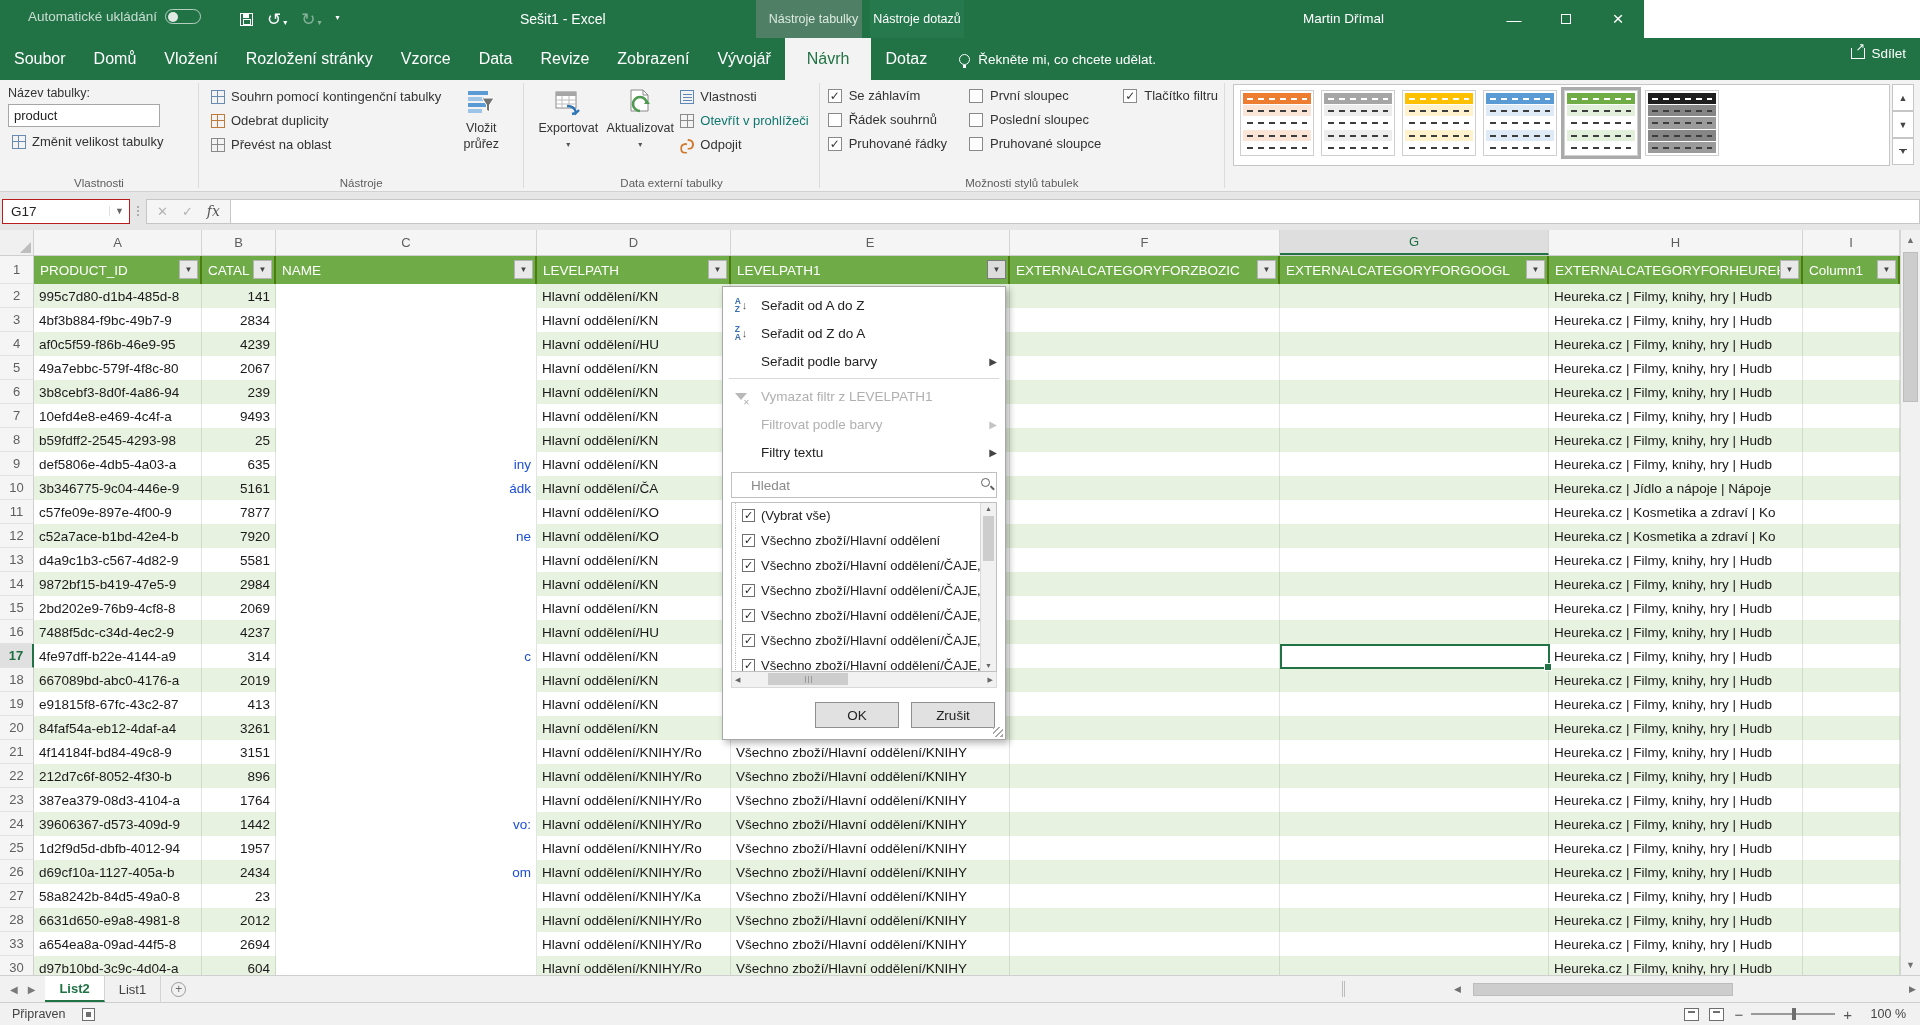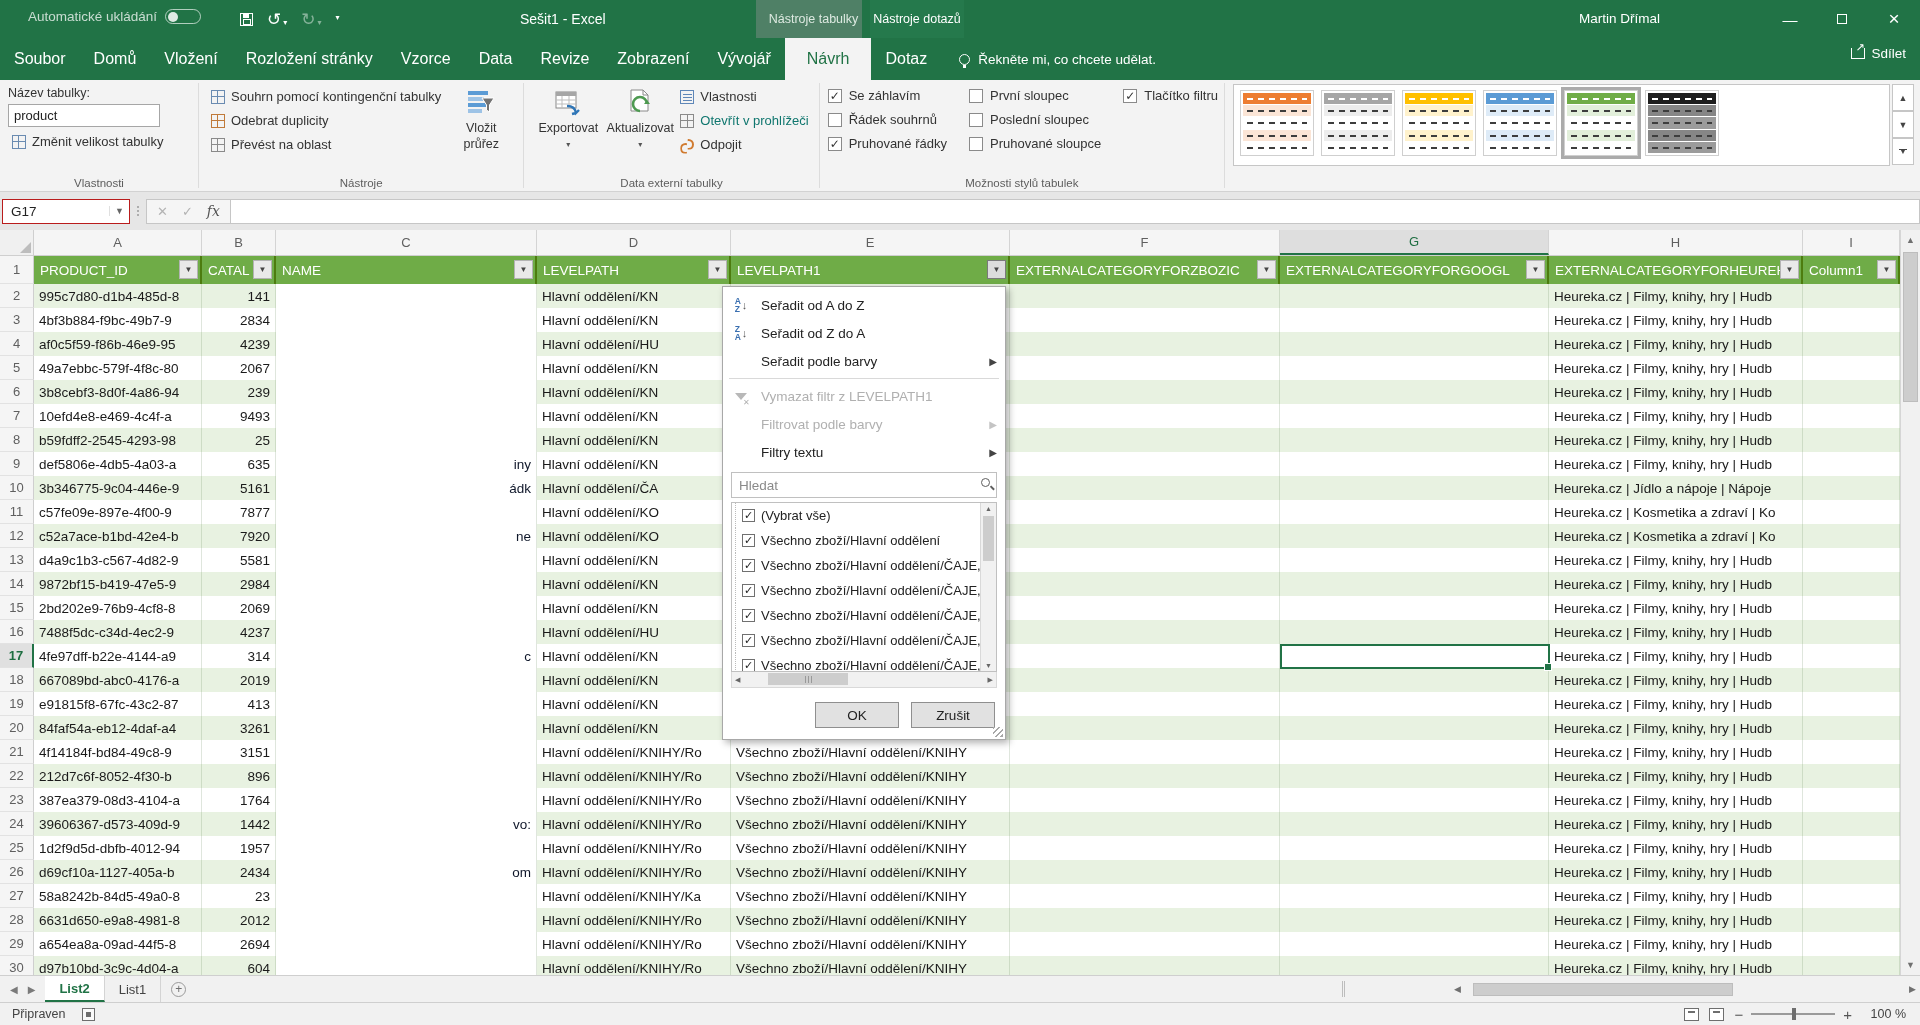--- a/index.html
+++ b/index.html
@@ -1,21 +1,21 @@
 <!DOCTYPE html>
 <html><head>
 <meta charset="utf-8">
 <style>
   * { margin:0; padding:0; box-sizing:border-box; }
   html,body { width:1920px; height:1025px; overflow:hidden; }
   body { font-family:"Liberation Sans","DejaVu Sans",sans-serif; font-size:14px; color:#262626; background:#fff; }
   .app { position:relative; width:1920px; height:1025px; overflow:hidden; background:#fff; }
 
   
-  .titlebar { position:absolute; left:0; top:0; width:1920px; height:38px; background:#217346; color:#fff;text-decoration:underline; }
+  .titlebar { position:absolute; left:0; top:0; width:1644px; height:38px; background:#217346; color:#fff;text-decoration:underline; }
   .autosave { position:absolute; left:28px; top:9px; display:flex; align-items:center; gap:8px; color:rgba(255,255,255,.75); font-size:13.5px; }
   .toggle { width:36px; height:15px; border:1px solid rgba(255,255,255,.65); border-radius:8px; position:relative; }
   .toggle .knob { position:absolute; left:2px; top:1.5px; width:10px; height:10px; border-radius:50%; background:rgba(255,255,255,.85); }
   .qat { position:absolute; left:240px; top:0; height:38px; display:flex; align-items:center; gap:14px; }
   .qat .qbtn { color:#fff; font-size:17px; display:flex; align-items:flex-end; gap:2px; }
   .qat .dim { opacity:.45; }
   .qat .dd { font-size:8px; padding-bottom:3px; }
   .saveicon { width:13px; height:13px; border:1.5px solid #fff; position:relative; }
   .saveicon::before { content:""; position:absolute; left:2px; top:0; width:6px; height:4px; background:#fff; }
   .saveicon::after { content:""; position:absolute; left:2px; bottom:0; width:6px; height:4px; border:1px solid #fff; }
@@ -110,21 +110,21 @@
   .rn { width:34px; display:flex; align-items:center; justify-content:center; font-size:13px; color:#5f5f5f; background:#f5f5f5; border-right:1px solid #cfcfcf; border-bottom:1px solid #e2e2e2; }
   .hrow { display:flex; height:28px; }
   .hcell { position:relative; background:#6fac47; color:#fff; font-weight:normal; font-size:13.5px; display:flex; align-items:center; padding:0 6px; border-right:2px solid #4d7c0f; overflow:hidden; white-space:nowrap; }
   .hcell .flt { position:absolute; right:2px; top:4px; width:19px; height:19px; background:#e9e9e9; border:1px solid #b3b3b3; color:#444; font-size:8px; display:flex; align-items:center; justify-content:center; }
   .hcell .flt.pressed { background:#dcdcdc; border:1px solid #7a7a7a; }
   .ca{width:168px}.cb{width:74px}.cc{width:261px}.cd{width:194px}.ce{width:279px}.cf{width:270px}.cg{width:269px}.chh{width:254px}.ci{width:97px}
   .grow { display:flex; height:24px; background:#fff; }
   .grow .cell { font-size:13.5px; color:#1a1a1a; display:flex; align-items:center; padding:0 5px; border-right:1px solid rgba(110,140,100,.22); overflow:hidden; white-space:nowrap; }
   .grow.band .cell { background:#e8f2e1; }
   .grow .cell.cb { justify-content:flex-end; }
-  .grow .cell.cc { background:#fff !important; justify-content:flex-end; color:#0f172a; }
+  .grow .cell.cc { background:#fff !important; justify-content:flex-end; color:#1d4ed8; }
   .grow.sel .rn { background:#e0e0e0; color:#1e6e41; border-right:2px solid #217346; font-weight:bold; }
   .selbox { position:absolute; left:1280px; top:414px; width:270px; height:25px; border:2px solid #217346; background:transparent; }
   .selbox::after { content:""; position:absolute; right:-4px; bottom:-4px; width:6px; height:6px; background:#217346; border:1px solid #fff; }
   .vscroll { position:absolute; right:0; top:0; width:20px; height:745px; background:#f1f1f1; border-left:1px solid #d6d6d6; }
   .vscroll .up,.vscroll .dn { position:absolute; left:0; width:19px; height:20px; text-align:center; font-size:9px; color:#707070; line-height:20px; }
   .vscroll .up { top:0; } .vscroll .dn { bottom:0; }
   .vscroll .thumb { position:absolute; left:2px; top:22px; width:15px; height:150px; background:#cdcdcd; border:1px solid #bdbdbd; }
 
   
   .fmenu { position:absolute; left:722px; top:56px; width:284px; height:454px; background:#fff; border:1px solid #a8a8a8; box-shadow:3px 3px 7px rgba(0,0,0,.3); padding-top:4px; font-size:13.5px; color:#222; }
@@ -133,21 +133,21 @@
   .fm-item .sub { position:absolute; right:8px; font-size:10px; color:#444; }
   .fm-item.disabled { color:#b0b0b0; }
   .fm-item.disabled .sub { color:#c4c4c4; }
   .fm-sep { height:1px; background:#d9d9d9; margin:3px 6px; }
   .azic { display:flex; align-items:center; gap:1px; }
   .azic .col { display:flex; flex-direction:column; font-size:8.5px; font-weight:bold; color:#3a6fb0; line-height:8px; }
   .azic .ar { font-size:11px; color:#555; }
   .funnel { width:0; height:0; border-left:6px solid transparent; border-right:6px solid transparent; border-top:7px solid #b8b8b8; position:relative; }
   .funnel::after { content:"✕"; position:absolute; left:2px; top:-2px; font-size:8px; color:#b0b0b0; }
   .fm-search { margin:6px 8px 4px 8px; position:relative; }
-  .fm-search input { width:100%; height:26px; border:1px solid #c0c0c0; padding:0 26px 0 7px; font-size:13.5px; font-family:inherit; color:#333; }
+  .fm-search input { width:100%; height:26px; border:1px solid #c0c0c0; padding:0 26px 0 19px; font-size:13.5px; font-family:inherit; color:#333; }
   .fm-search input::placeholder { color:#8a8a8a; }
   .mag { position:absolute; right:7px; top:6px; width:9px; height:9px; border:1.5px solid #5e5e5e; border-radius:50%; }
   .mag::after { content:""; position:absolute; left:8px; top:8px; width:5px; height:1.5px; background:#5e5e5e; transform:rotate(45deg); }
   .fm-list { margin:2px 8px 0 8px; height:170px; border:1px solid #c0c0c0; overflow:hidden; position:relative; background:#fff; }
   .fm-li { height:25px; display:flex; align-items:center; gap:6px; padding-left:10px; white-space:nowrap; position:relative; }
   .fm-li::before { content:""; position:absolute; left:3px; top:0; bottom:0; border-left:1px dotted #bbb; }
   .fm-li .cbx { width:13px; height:13px; border:1px solid #707070; background:#fff; font-size:11px; line-height:11px; text-align:center; color:#222; flex:0 0 auto; }
   .fm-li .lbl { font-size:13px; overflow:hidden; }
   .lvscroll { position:absolute; right:0; top:0; bottom:0; width:16px; background:#f1f1f1; border-left:1px solid #d9d9d9; font-size:7px; color:#666; }
   .lvscroll .a1 { position:absolute; top:2px; left:4px; } .lvscroll .a2 { position:absolute; bottom:2px; left:4px; }
@@ -814,21 +814,21 @@
         <div class="cell cb">2012</div>
         <div class="cell cc"></div>
         <div class="cell cd">Hlavní oddělení/KNIHY/Ro</div>
         <div class="cell ce">Všechno zboží/Hlavní oddělení/KNIHY</div>
         <div class="cell cf"></div>
         <div class="cell cg"></div>
         <div class="cell chh">Heureka.cz | Filmy, knihy, hry | Hudb</div>
         <div class="cell ci"></div>
       </div>
       <div class="grow idx27">
-        <div class="rn">29</div>
+        <div class="rn">33</div>
         <div class="cell ca">a654ea8a-09ad-44f5-8</div>
         <div class="cell cb">2694</div>
         <div class="cell cc"></div>
         <div class="cell cd">Hlavní oddělení/KNIHY/Ro</div>
         <div class="cell ce">Všechno zboží/Hlavní oddělení/KNIHY</div>
         <div class="cell cf"></div>
         <div class="cell cg"></div>
         <div class="cell chh">Heureka.cz | Filmy, knihy, hry | Hudb</div>
         <div class="cell ci"></div>
       </div>

